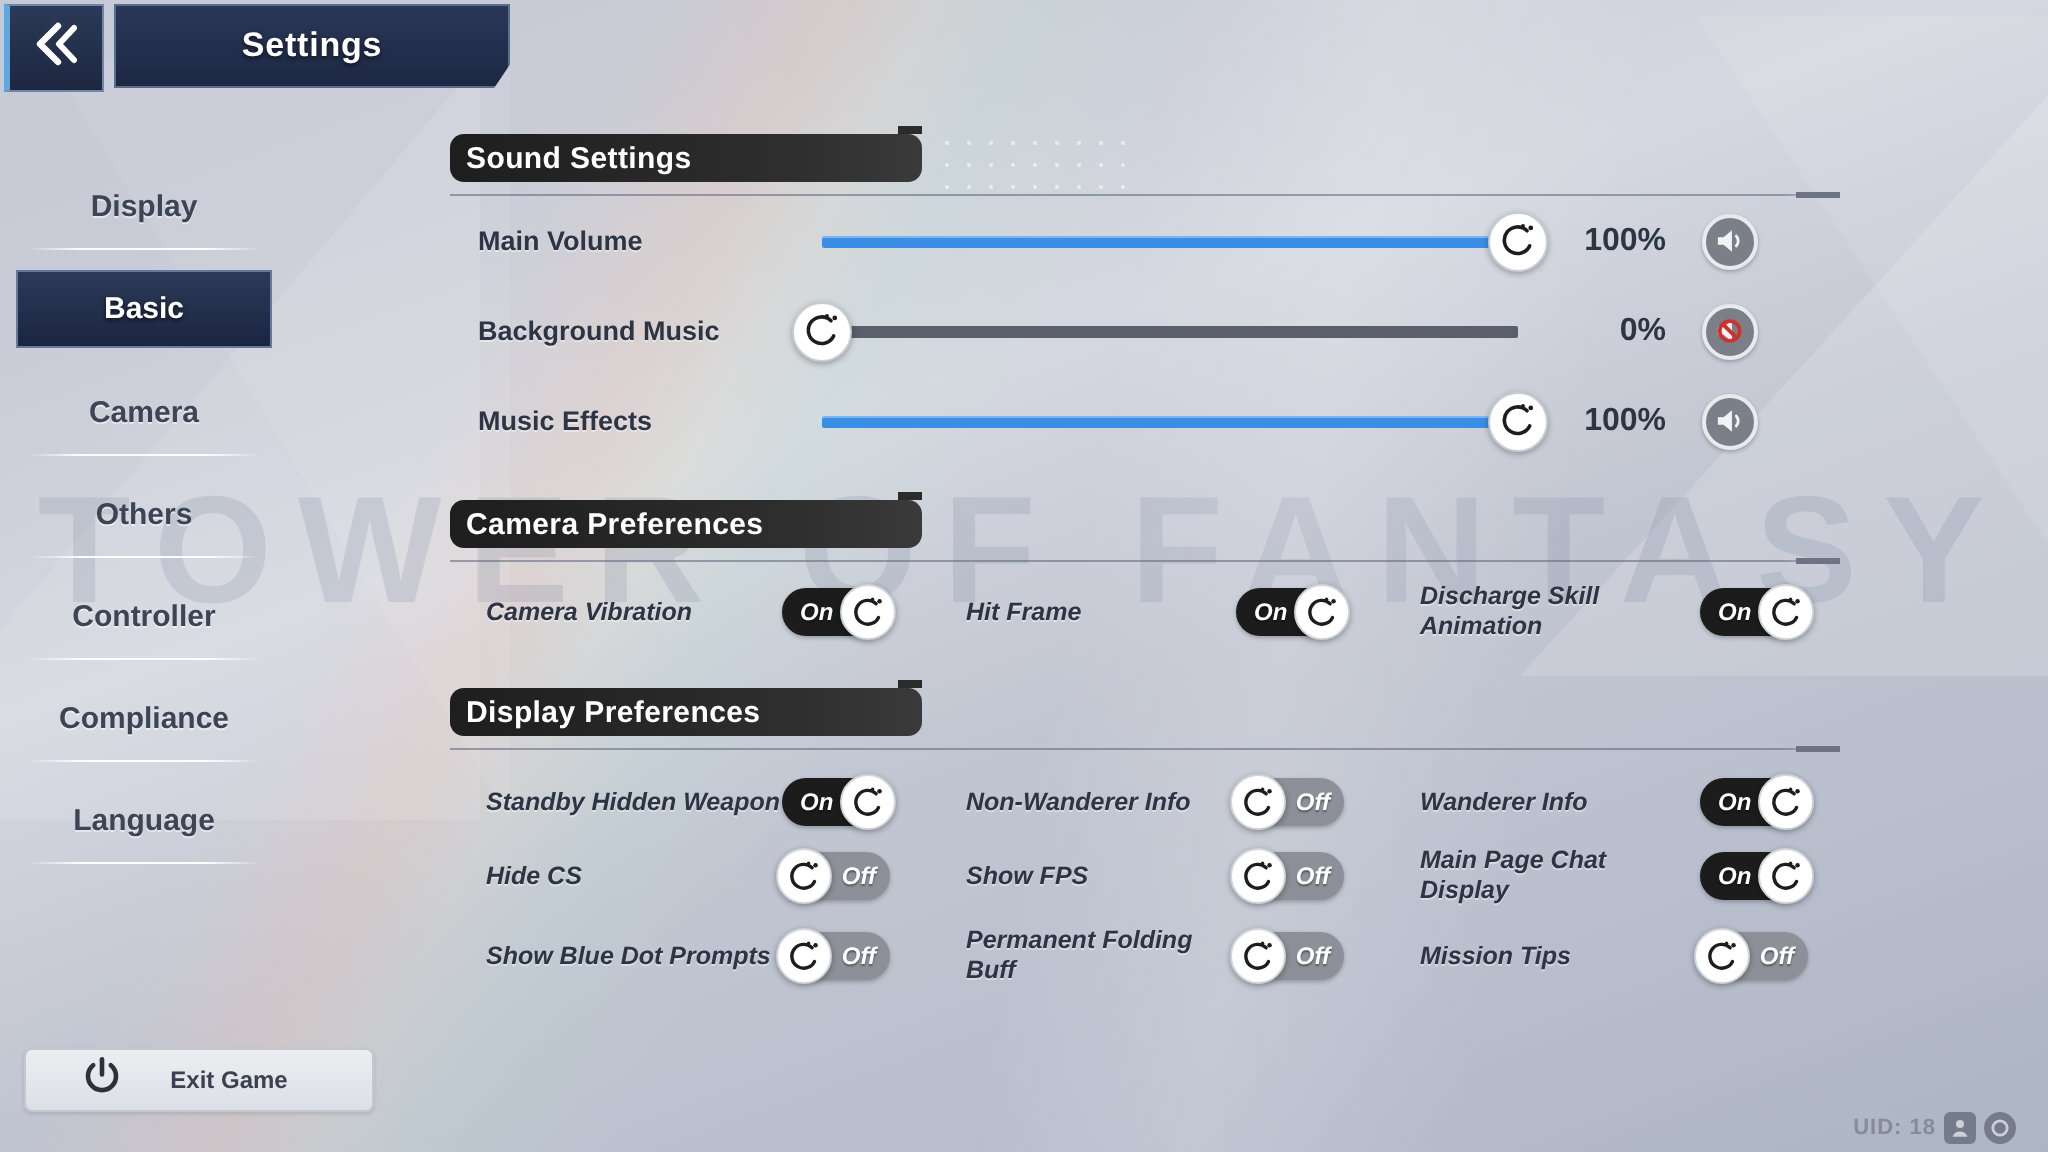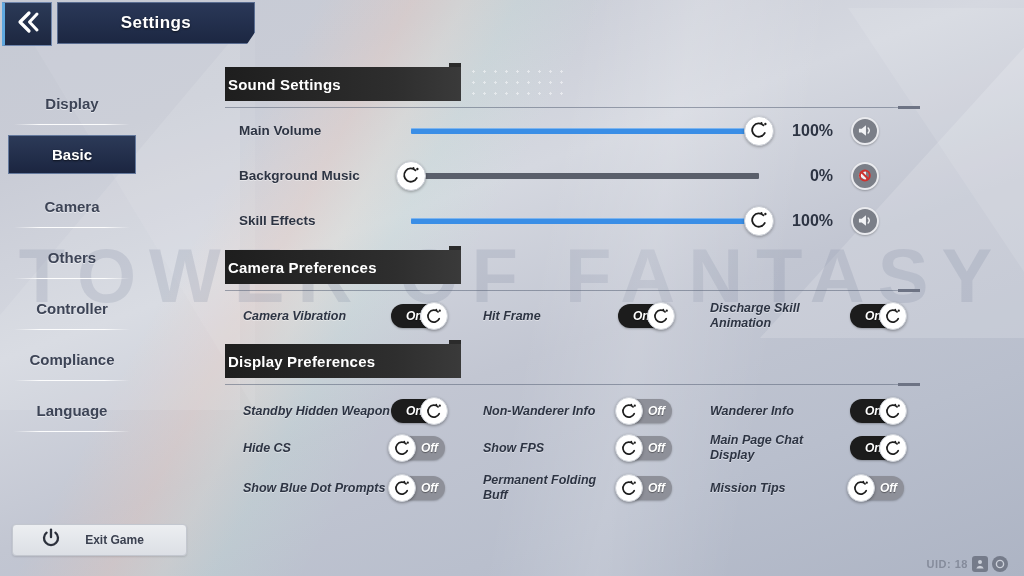--- a/index.html
+++ b/index.html
@@ -139,24 +139,25 @@
   .exit-btn .lbl {
     flex: 1; text-align: center; margin-right: 18px;
     font-size: 12px; font-weight: 700; color: #3b4150;
   }
 
   
   .content { position: absolute; top: 0; left: 225px; width: 799px; height: 576px; }
 
   .section-head {
     position: relative;
-    width: 236px; height: 34px;
+    width: 236px; height: 24px;
     background: linear-gradient(90deg,#1e1e1e 0%, #2e2e2e 72%, #3a3a3a 100%);
     display: flex; align-items: center;
-    padding-left: 3px;
+    padding-left: 8px;
+    border-radius: 7px;
   }
   .section-head span {
     color: #fff; font-size: 15px; font-weight: 700; letter-spacing: .2px;
   }
   .section-head::after {
     content: ""; position: absolute;
     top: -4px; right: 0; width: 12px; height: 4px;
     background: #2b2b2b;
   }
   .section-rule {
@@ -231,21 +232,21 @@
     line-height: 15px;
     text-shadow: 0 1px 0 rgba(255,255,255,.4);
   }
   .toggle {
     position: relative;
     width: 54px; height: 24px; border-radius: 12px;
     cursor: pointer;
     display: flex; align-items: center;
     box-shadow: 0 1px 2px rgba(0,0,0,.25);
   }
-  .toggle.is-on  { background: #1c1c1c; justify-content: flex-start; padding-left: 15px; }
+  .toggle.is-on  { background: #1c1c1c; justify-content: flex-start; padding-left: 9px; }
   .toggle.is-off { background: #8e9099; justify-content: flex-end; padding-right: 7px; }
   .toggle .state {
     font-size: 12px; font-weight: 700; color: #fff;
     text-shadow: 0 1px 1px rgba(0,0,0,.4);
     pointer-events: none;
   }
   .toggle .tknob {
     position: absolute; top: -2px;
     width: 28px; height: 28px; border-radius: 50%;
     background: #fff; border: 1px solid #cfd3da;
@@ -388,21 +389,21 @@
         <div class="spk">
           <svg width="17" height="15" viewBox="0 0 18 16">
             <path d="M2 6 H5 L9.5 2.3 V13.7 L5 10 H2 Z" fill="#f2f3f5"></path>
             <circle cx="8.3" cy="8" r="5.3" fill="none" stroke="#d0312d" stroke-width="2"></circle>
             <line x1="4.6" y1="4.3" x2="12" y2="11.7" stroke="#d0312d" stroke-width="2"></line>
           </svg>
         </div>
       </div>
 
       <div class="slider-row">
-        <div class="slider-label">Skill Effects</div>
+        <div class="slider-label">Music Effects</div>
         <div class="track-wrap">
           <div class="track on"></div>
           <div class="knob" style="left:100%;">
             <svg width="19" height="19" viewBox="0 0 20 20">
               <path d="M14.2 4.6 A7 7 0 1 0 15.6 12.6" fill="none" stroke="#1d1d1d" stroke-width="1.9" stroke-linecap="round"></path>
               <circle cx="16.2" cy="3.1" r="1.25" fill="#1d1d1d"></circle>
               <circle cx="12.1" cy="2.0" r="1.0" fill="#1d1d1d"></circle>
             </svg>
           </div>
         </div>

